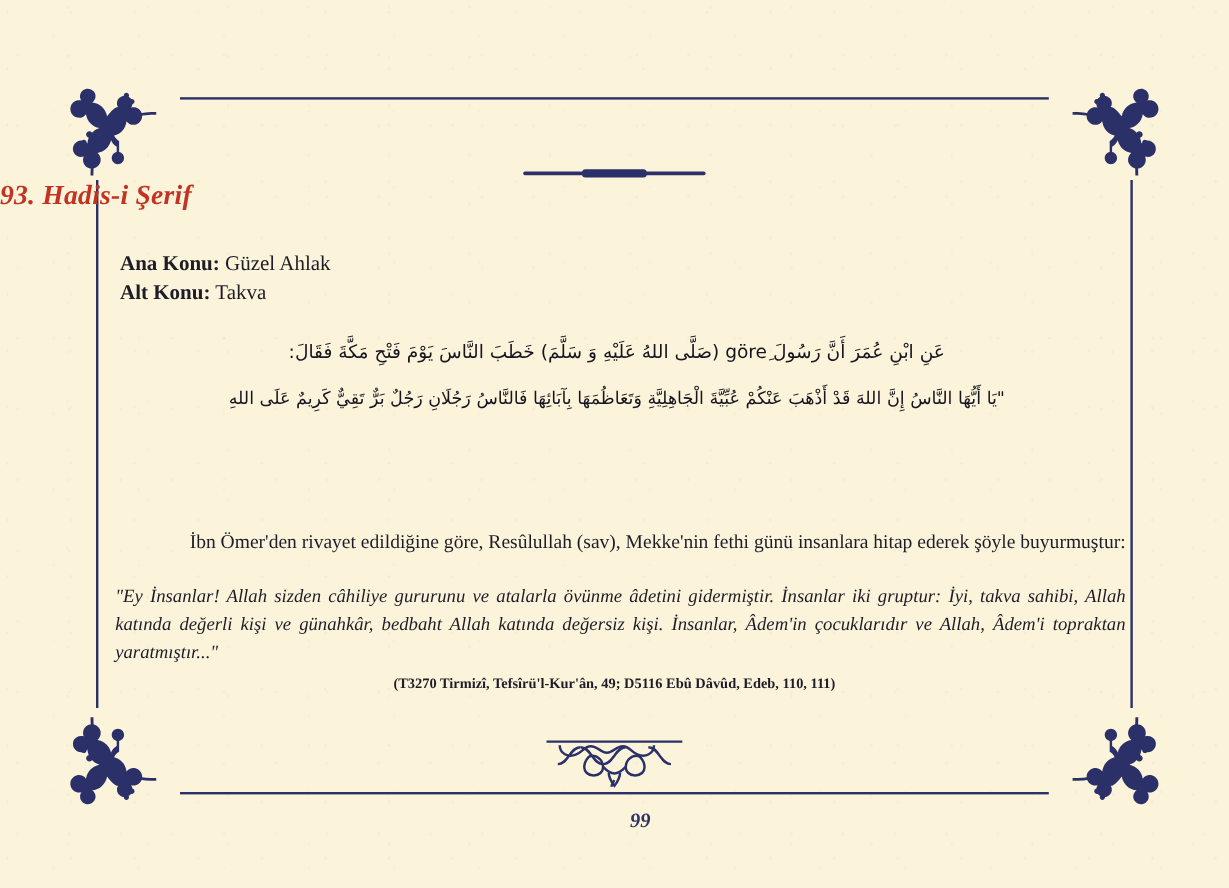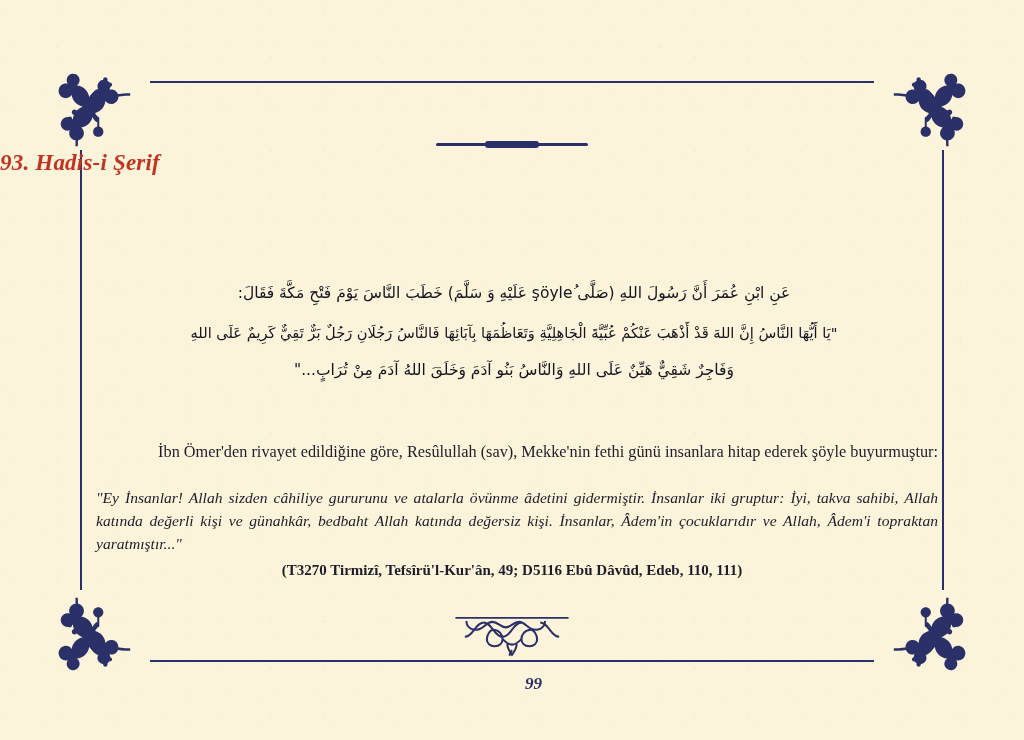--- a/index.html
+++ b/index.html
@@ -141,21 +141,21 @@
     font-style: italic;
     line-height: 1.47;
     text-align: justify;
   }
   .citation {
     position: absolute;
     left: 0;
     right: 0;
     top: 562px;
     text-align: center;
-    font-size: 15px;
+    font-size: 12px;
     font-weight: bold;
   }
 
   
   .footer-ornament {
     position: absolute;
     left: 50%;
     bottom: 82px;
     transform: translateX(-50%);
     width: 128px;
@@ -228,25 +228,34 @@
       <path d="M72 36c6.5-1.5 13-2 19.5-2v2.6c-6.4 0-12.8.5-19.1 1.9L72 36zM36.5 72.5c-1.4 6.3-1.9 12.7-1.9 19.1H32c0-6.5.5-13 2-19.5l2.5.9z"></path>
     </svg>
   </div>
 
   <div class="title">93. Hadis-i Şerif</div>
   <div class="title-rule">
     <div class="bar-thin"></div>
     <div class="bar-thick"></div>
   </div>
 
+  <div class="topics">
+    <div>
+      <span class="label">Ana Konu:</span>
+      <span>Güzel Ahlak</span>
+    </div>
+    <div>
+      <span class="label">Alt Konu:</span>
+      <span>Takva</span>
+    </div>
+  </div>
 
   <div class="arabic-block">
-    <div class="arabic-line l1">عَنِ ابْنِ عُمَرَ أَنَّ رَسُولَ اللهِ (صَلَّى şöyleُ عَلَيْهِ وَ سَلَّمَ) خَطَبَ النَّاسَ يَوْمَ فَتْحِ مَكَّةَ فَقَالَ:</div>
+    <div class="arabic-line l1">عَنِ ابْنِ عُمَرَ أَنَّ رَسُولَ göreِ (صَلَّى اللهُ عَلَيْهِ وَ سَلَّمَ) خَطَبَ النَّاسَ يَوْمَ فَتْحِ مَكَّةَ فَقَالَ:</div>
     <div class="arabic-line l2">"يَا أَيُّهَا النَّاسُ إِنَّ اللهَ قَدْ أَذْهَبَ عَنْكُمْ عُبِّيَّةَ الْجَاهِلِيَّةِ وَتَعَاظُمَهَا بِآبَائِهَا فَالنَّاسُ رَجُلَانِ رَجُلٌ بَرٌّ تَقِيٌّ كَرِيمٌ عَلَى اللهِ</div>
-    <div class="arabic-line l3">وَفَاجِرٌ شَقِيٌّ هَيِّنٌ عَلَى اللهِ وَالنَّاسُ بَنُو آدَمَ وَخَلَقَ اللهُ آدَمَ مِنْ تُرَابٍ..."</div>
   </div>
 
   <div class="translation">İbn Ömer'den rivayet edildiğine göre, Resûlullah (sav), Mekke'nin fethi günü insanlara hitap ederek şöyle buyurmuştur:</div>
   <div class="quote">"Ey İnsanlar! Allah sizden câhiliye gururunu ve atalarla övünme âdetini gidermiştir. İnsanlar iki gruptur: İyi, takva sahibi, Allah katında değerli kişi ve günahkâr, bedbaht Allah katında değersiz kişi. İnsanlar, Âdem'in çocuklarıdır ve Allah, Âdem'i topraktan yaratmıştır..."</div>
   <div class="citation">(T3270 Tirmizî, Tefsîrü'l-Kur'ân, 49; D5116 Ebû Dâvûd, Edeb, 110, 111)</div>
 
   <div class="footer-ornament">
     <svg viewBox="0 0 160 56" fill="none" stroke="currentColor" stroke-width="2.6" aria-hidden="true">
       <line x1="8" y1="5" x2="152" y2="5" stroke-width="2.4"></line>
       <path d="M22 9c0 9 9 13 17 10 7-2.6 9-9 16-9 7.5 0 10 7 17 7s9.5-7 17-7c7 0 9 6.4 16 9 8 3 17-1 17-10"></path>

